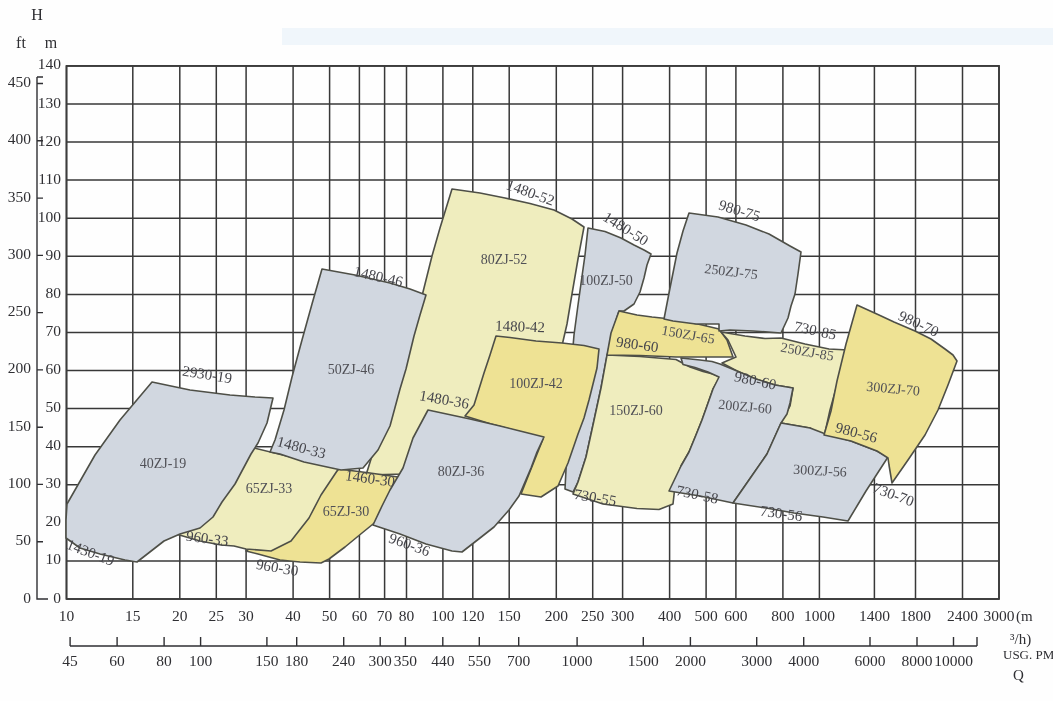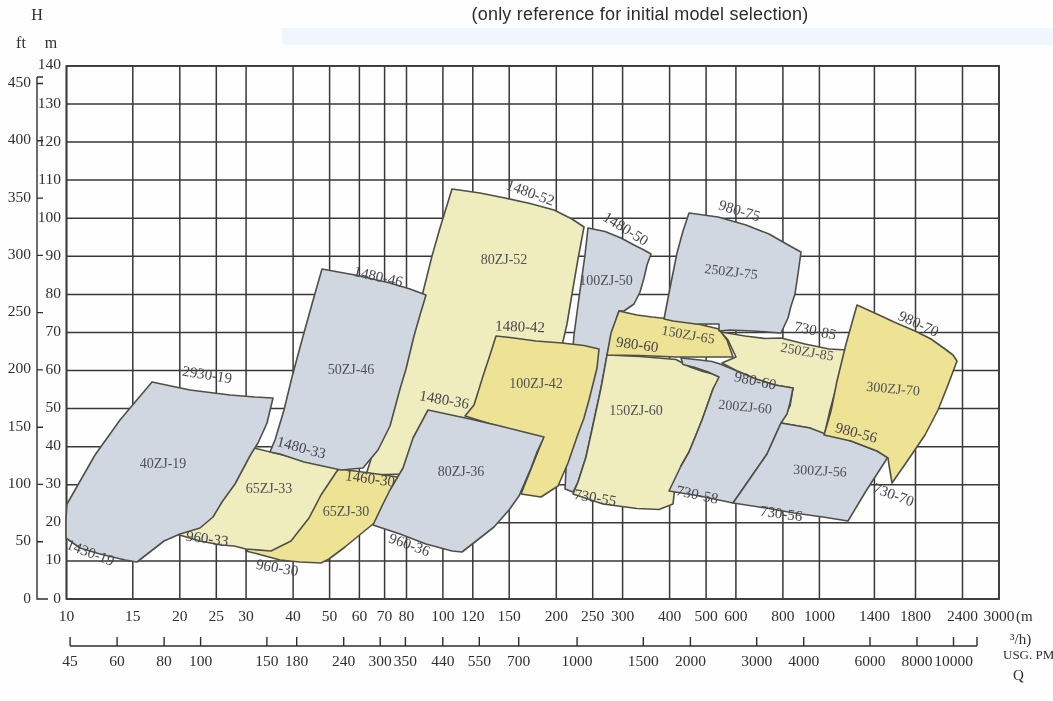--- a/index.html
+++ b/index.html
@@ -137,13 +137,12 @@
       <text x="518.7" y="662.0" font-family="&quot;Liberation Serif&quot;, serif" font-size="15.5" fill="#2f2f33" text-anchor="middle" dominant-baseline="middle">700</text>
       <text x="577.1" y="662.0" font-family="&quot;Liberation Serif&quot;, serif" font-size="15.5" fill="#2f2f33" text-anchor="middle" dominant-baseline="middle">1000</text>
       <text x="643.3" y="662.0" font-family="&quot;Liberation Serif&quot;, serif" font-size="15.5" fill="#2f2f33" text-anchor="middle" dominant-baseline="middle">1500</text>
       <text x="690.4" y="662.0" font-family="&quot;Liberation Serif&quot;, serif" font-size="15.5" fill="#2f2f33" text-anchor="middle" dominant-baseline="middle">2000</text>
       <text x="756.7" y="662.0" font-family="&quot;Liberation Serif&quot;, serif" font-size="15.5" fill="#2f2f33" text-anchor="middle" dominant-baseline="middle">3000</text>
       <text x="803.7" y="662.0" font-family="&quot;Liberation Serif&quot;, serif" font-size="15.5" fill="#2f2f33" text-anchor="middle" dominant-baseline="middle">4000</text>
       <text x="870.0" y="662.0" font-family="&quot;Liberation Serif&quot;, serif" font-size="15.5" fill="#2f2f33" text-anchor="middle" dominant-baseline="middle">6000</text>
       <text x="917.0" y="662.0" font-family="&quot;Liberation Serif&quot;, serif" font-size="15.5" fill="#2f2f33" text-anchor="middle" dominant-baseline="middle">8000</text>
       <text x="953.5" y="662.0" font-family="&quot;Liberation Serif&quot;, serif" font-size="15.5" fill="#2f2f33" text-anchor="middle" dominant-baseline="middle">10000</text>
     </svg>
-<div id="title">(only reference for initial model selection)</div>
 </div>
 </body></html>

